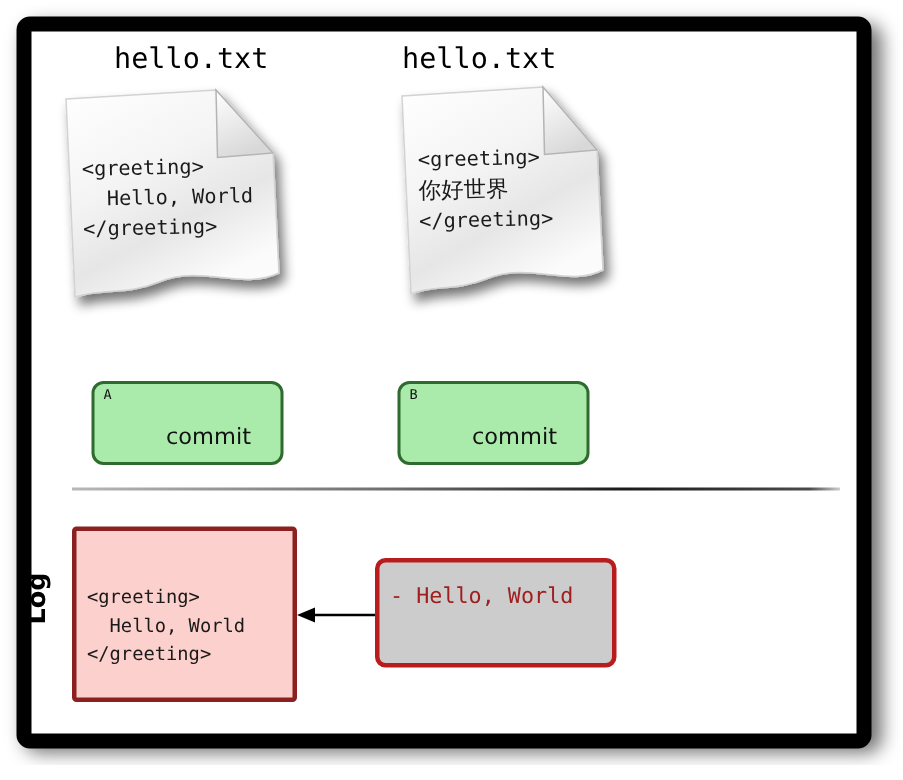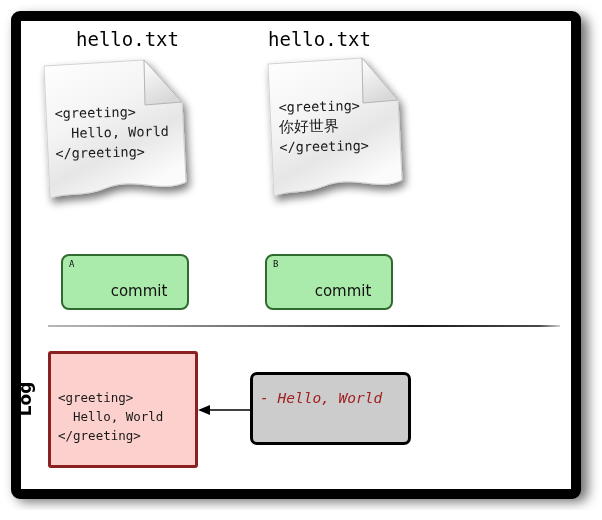--- a/index.html
+++ b/index.html
@@ -155,24 +155,23 @@
   }
 
   
   .diff-box {
     position: absolute;
     left: 250px;
     top: 372px;
     width: 161px;
     height: 73px;
     box-sizing: border-box;
-    border: 3px solid #000000;
+    border: 3px solid #b91c1c;
     background: #cccccc;
     border-radius: 7px;
-    font-style: italic;
   }
   .diff-line {
     position: absolute;
     left: 7px;
     font-family: "DejaVu Sans Mono", "Liberation Mono", monospace;
     font-size: 14.5px;
     white-space: pre;
   }
   #diff-removed { top: 15px; color: #a02020; }
   #diff-added   { top: 37px; color: #3a9a3a; }

